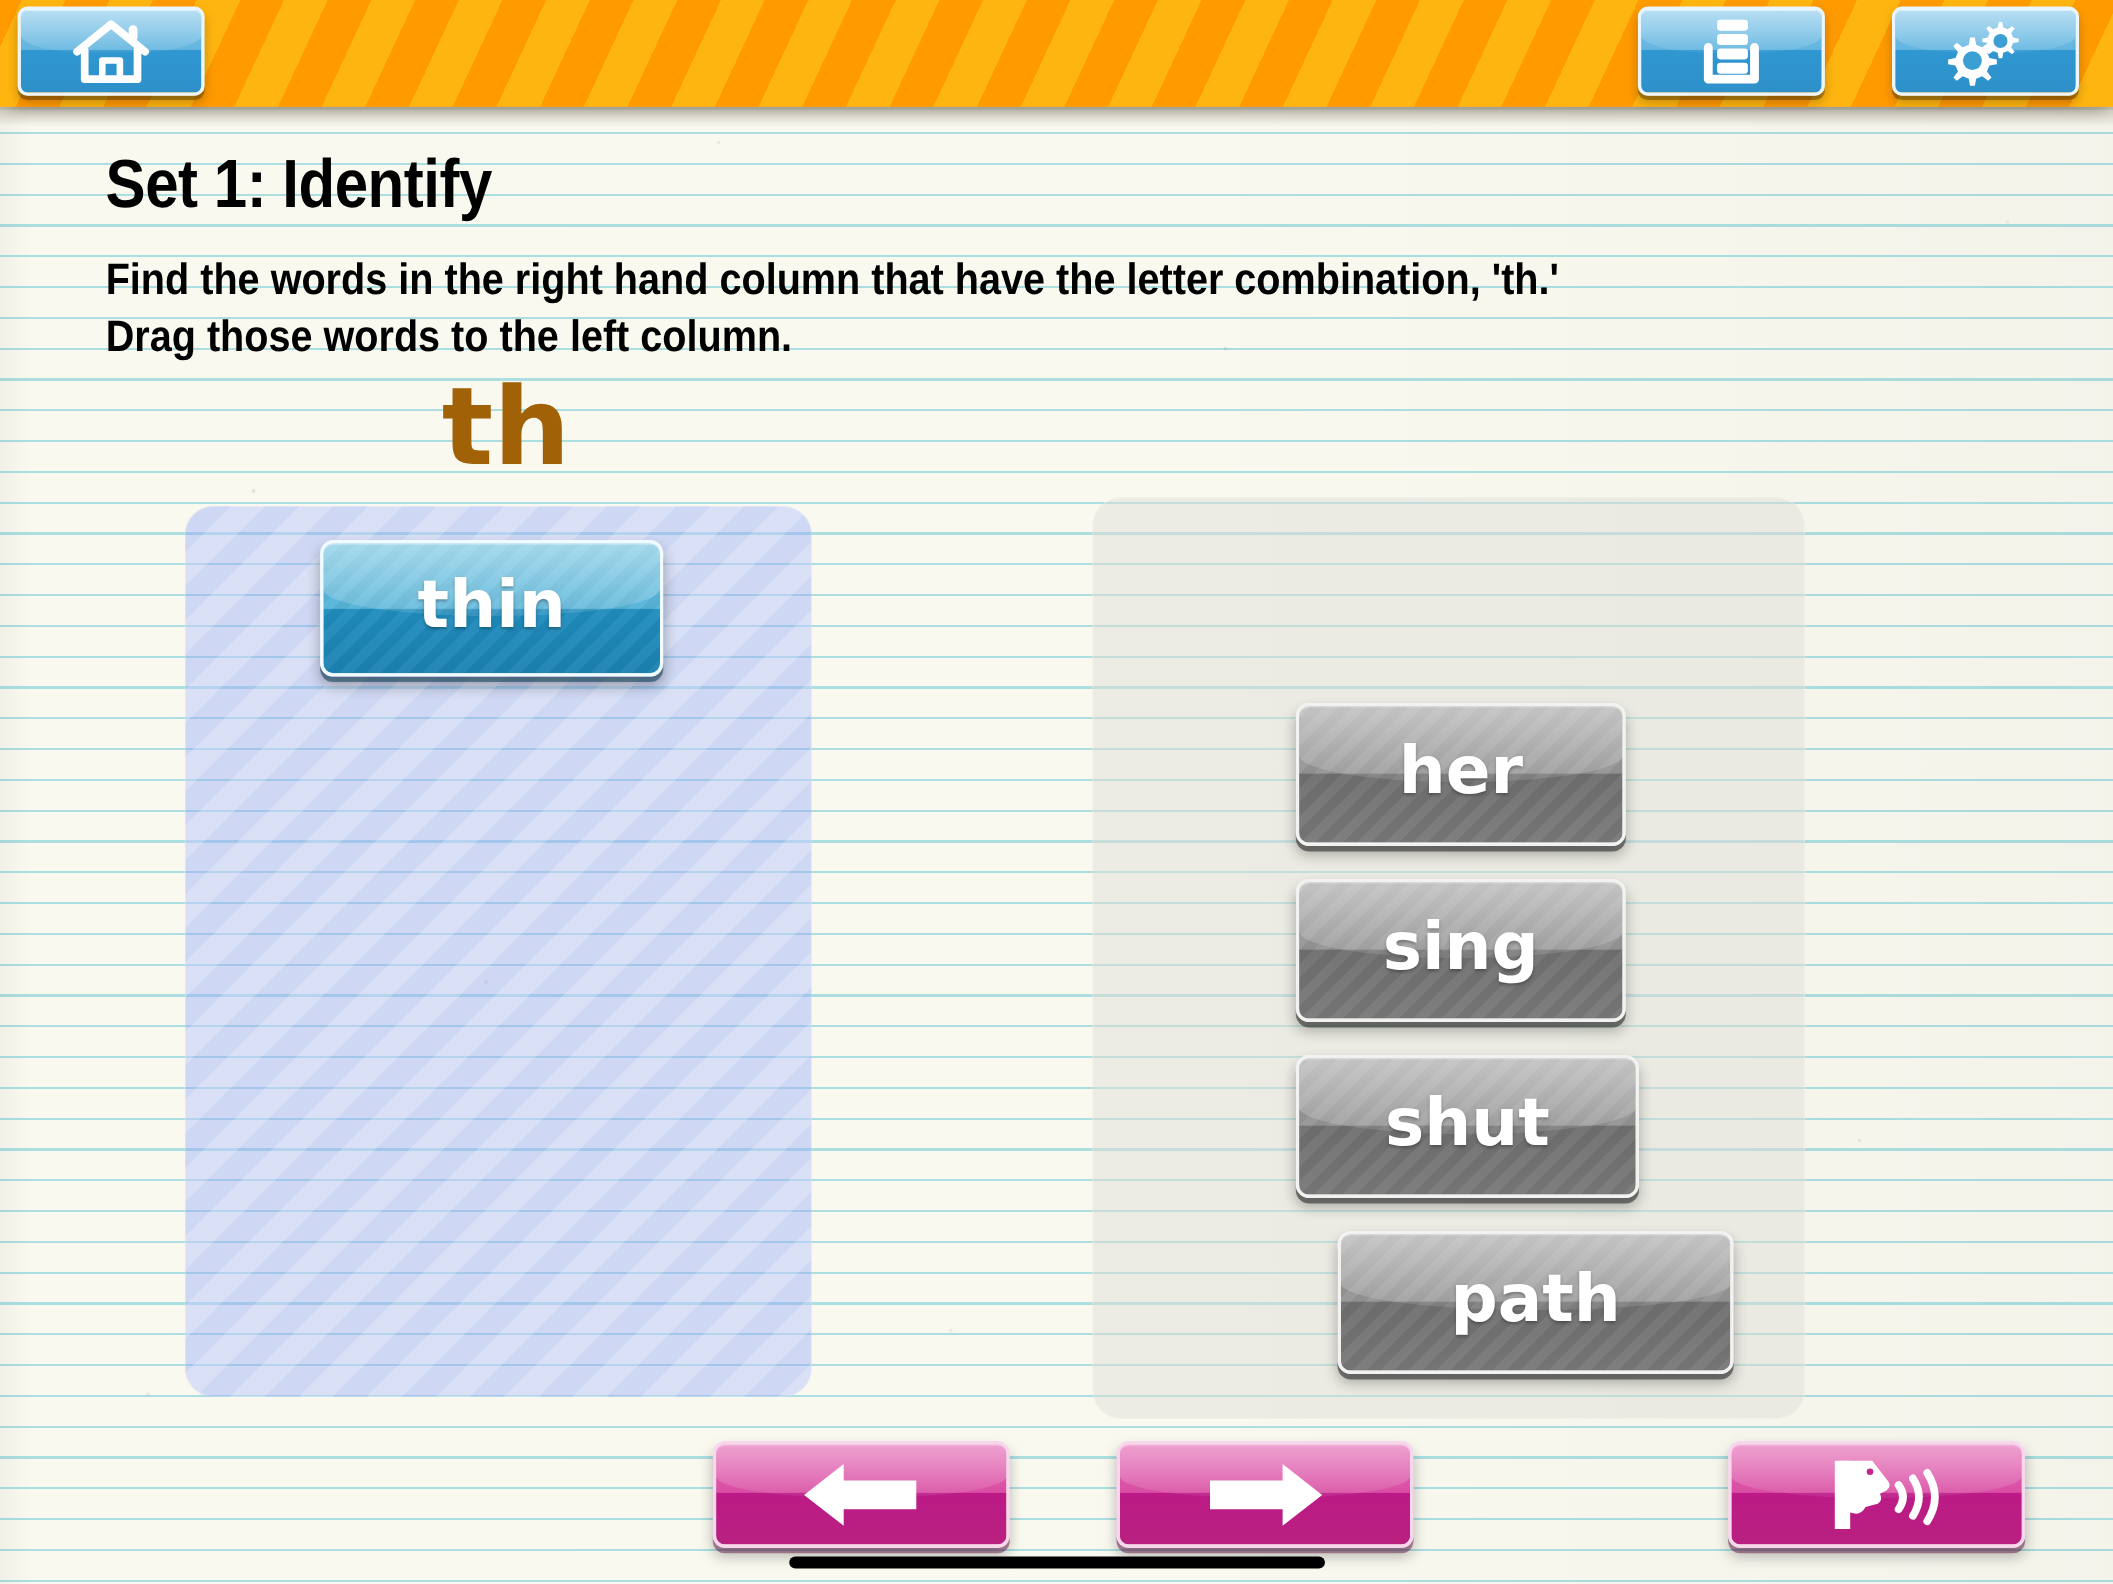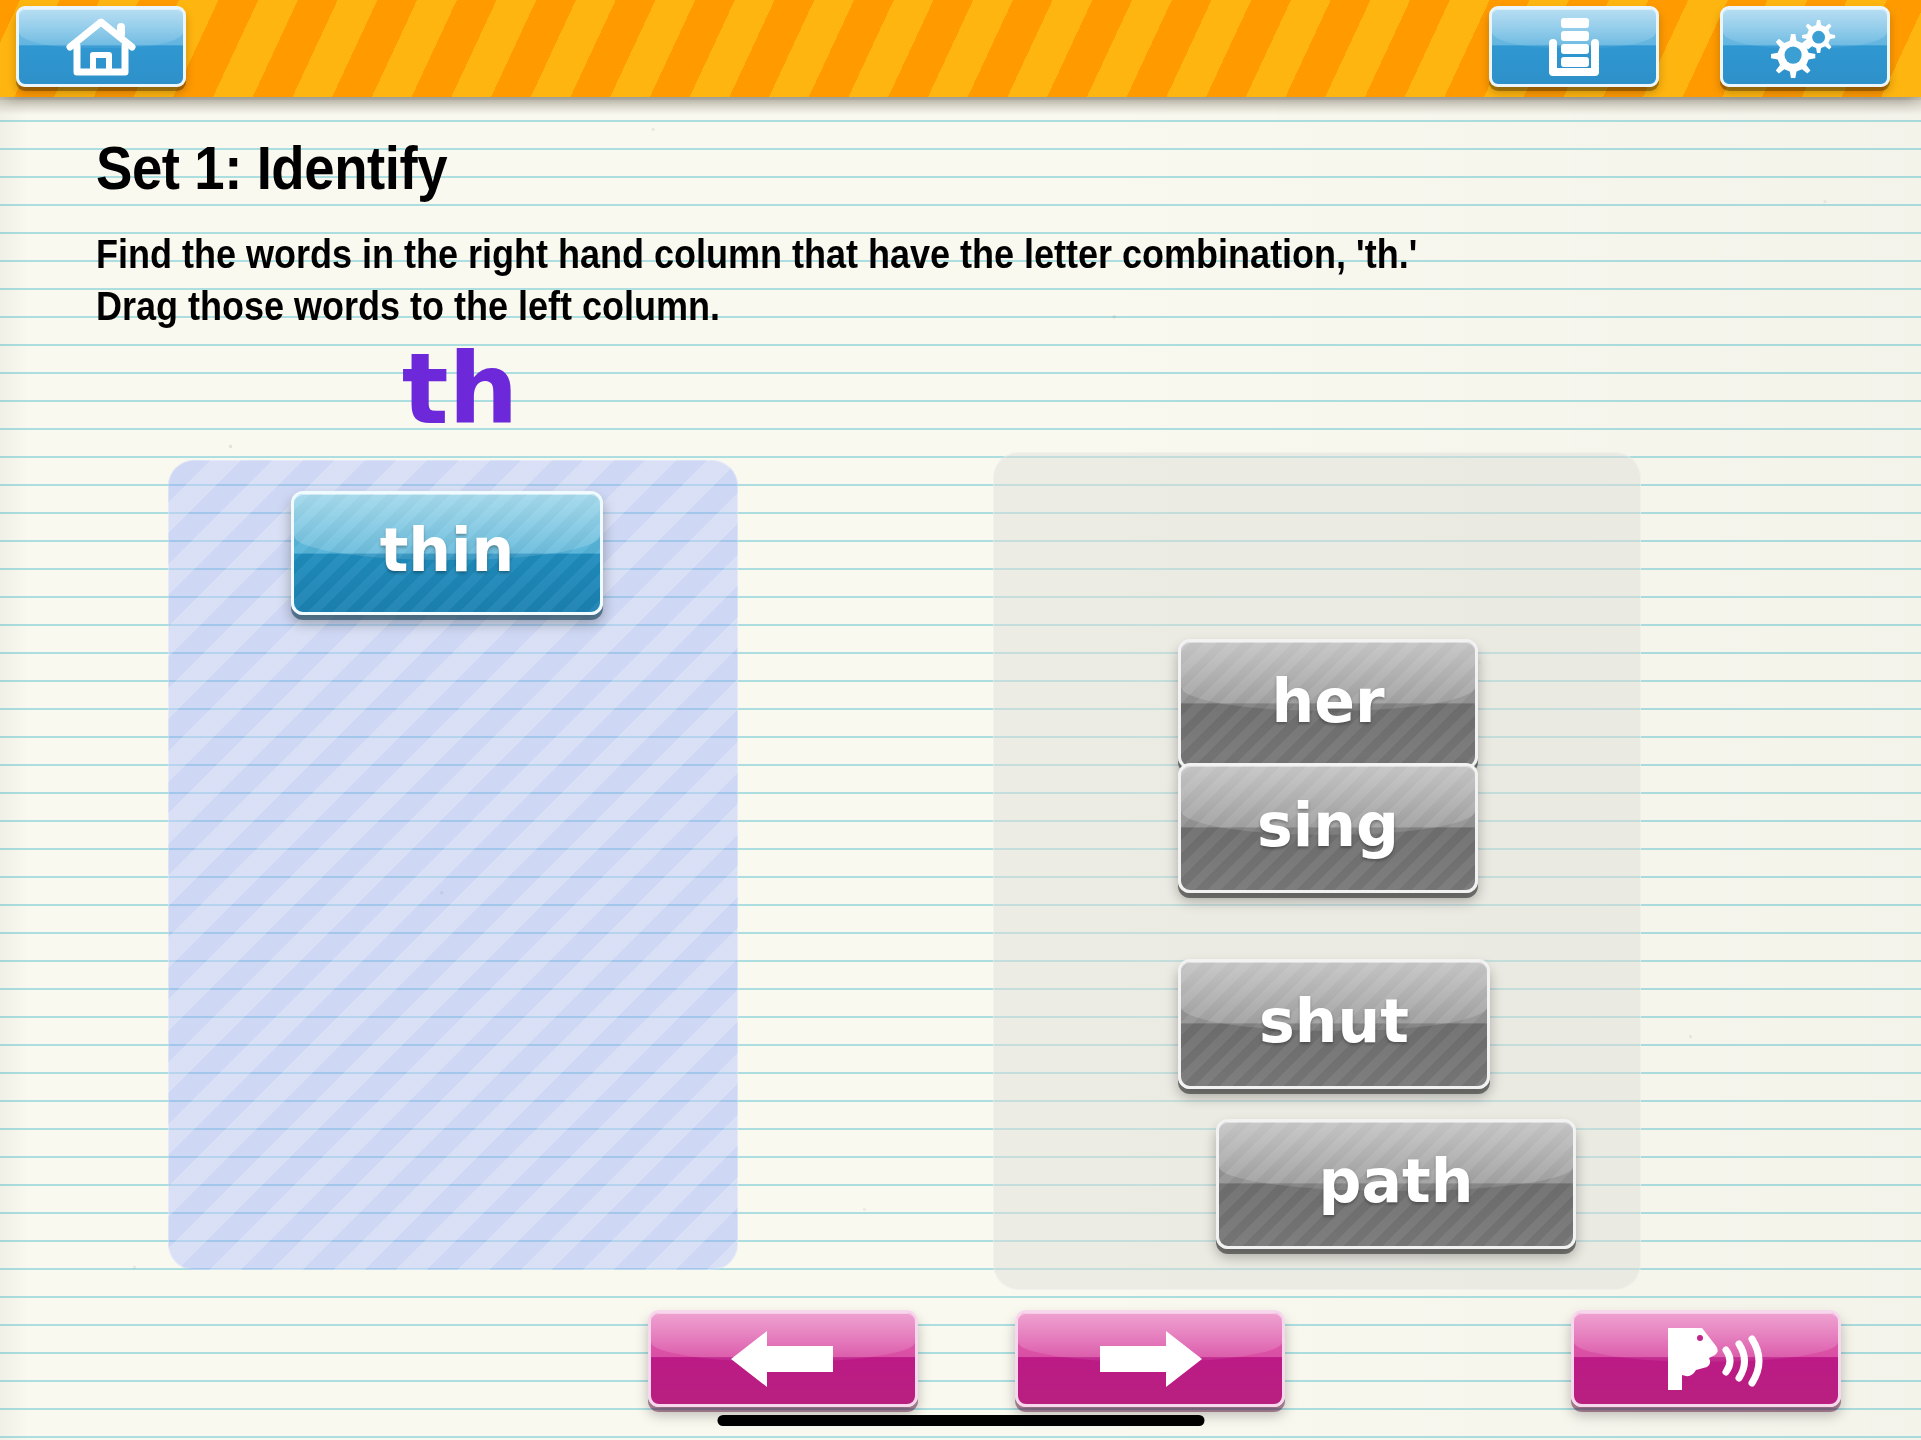--- a/index.html
+++ b/index.html
@@ -147,21 +147,21 @@
   
   #pattern-label {
     position: absolute;
     left: 0; top: 340px;
     width: 920px;
     text-align: center;
     font-family: "DejaVu Sans", sans-serif;
     font-weight: bold;
     font-size: 98px;
     line-height: 98px;
-    color: #6d28d9;
+    color: #a16207;
     z-index: 10;
   }
 
   
   #drop-panel {
     position: absolute;
     left: 168px; top: 460px;
     width: 570px; height: 810px;
     border-radius: 26px;
     background-color: rgba(150,170,245,0.44);
@@ -242,21 +242,21 @@
     border: 3px solid #f2f2f2;
     box-shadow:
       0 5px 0 rgba(45,45,45,.60),
       0 8px 13px rgba(0,0,0,.28),
       inset 0 1px 0 rgba(255,255,255,.45);
   }
 
   #tile-thin { left: 291px; top: 491px; width: 312px; height: 124px; }
 
   #tile-0 { left: 1178px; top: 639px;  width: 300px; height: 130px; }
-  #tile-1 { left: 1178px; top: 763px;  width: 300px; height: 130px; }
+  #tile-1 { left: 1178px; top: 799px;  width: 300px; height: 130px; }
   #tile-2 { left: 1178px; top: 959px;  width: 312px; height: 130px; }
   #tile-3 { left: 1216px; top: 1119px; width: 360px; height: 130px; }
 
   
   .nav-btn {
     position: absolute;
     border-radius: 11px;
     background: linear-gradient(to bottom,
       #e468b4 0%,
       #d94ea4 48%,

